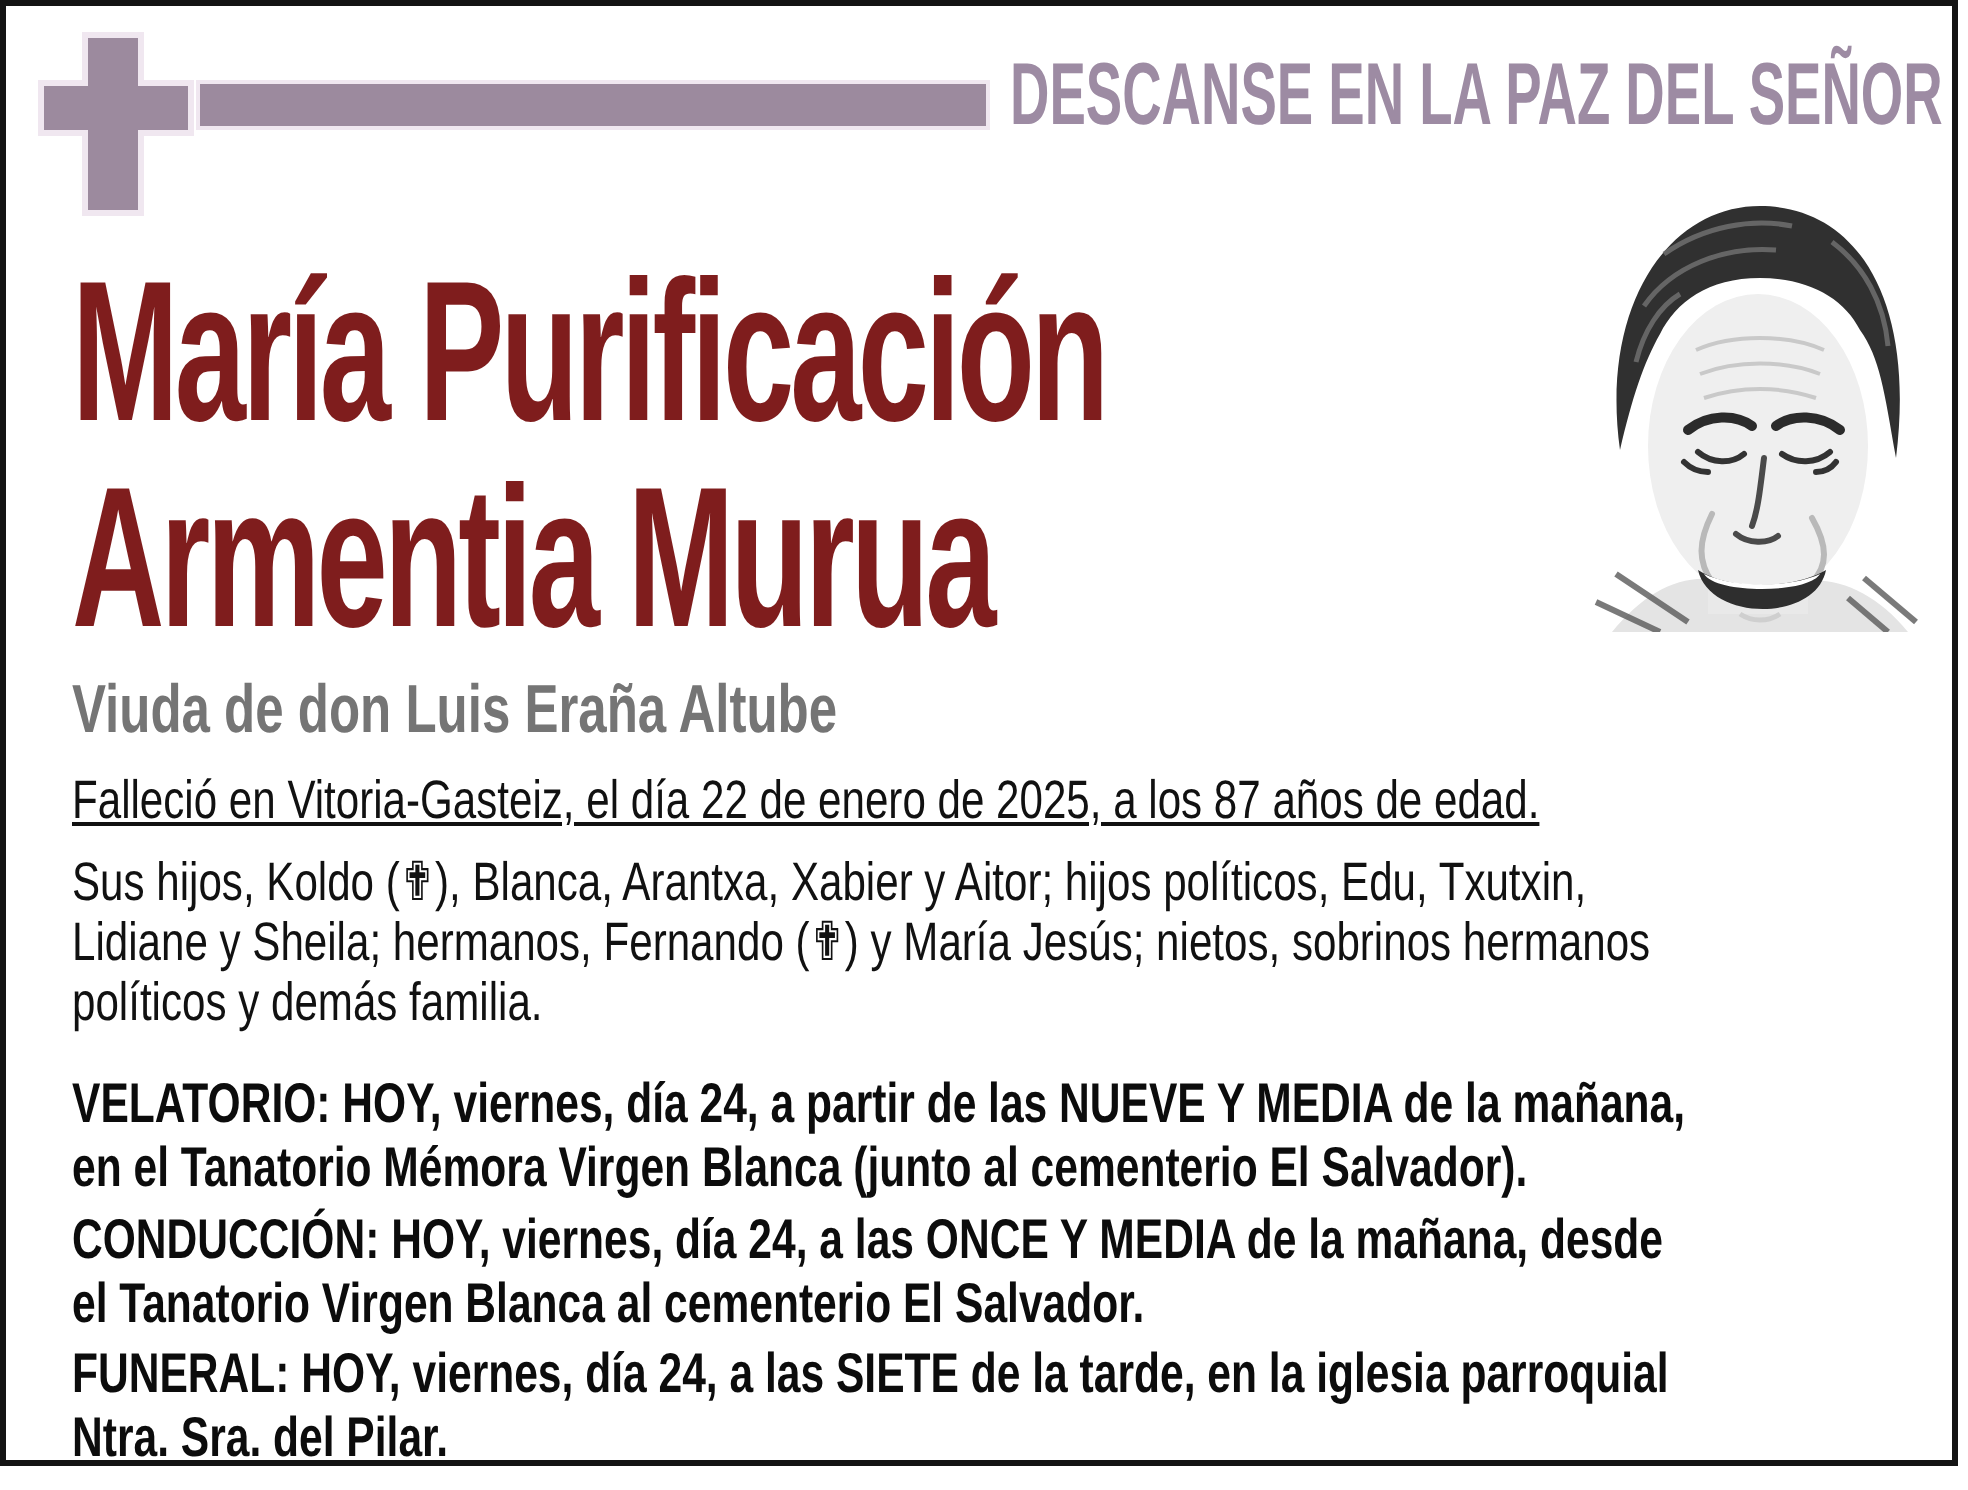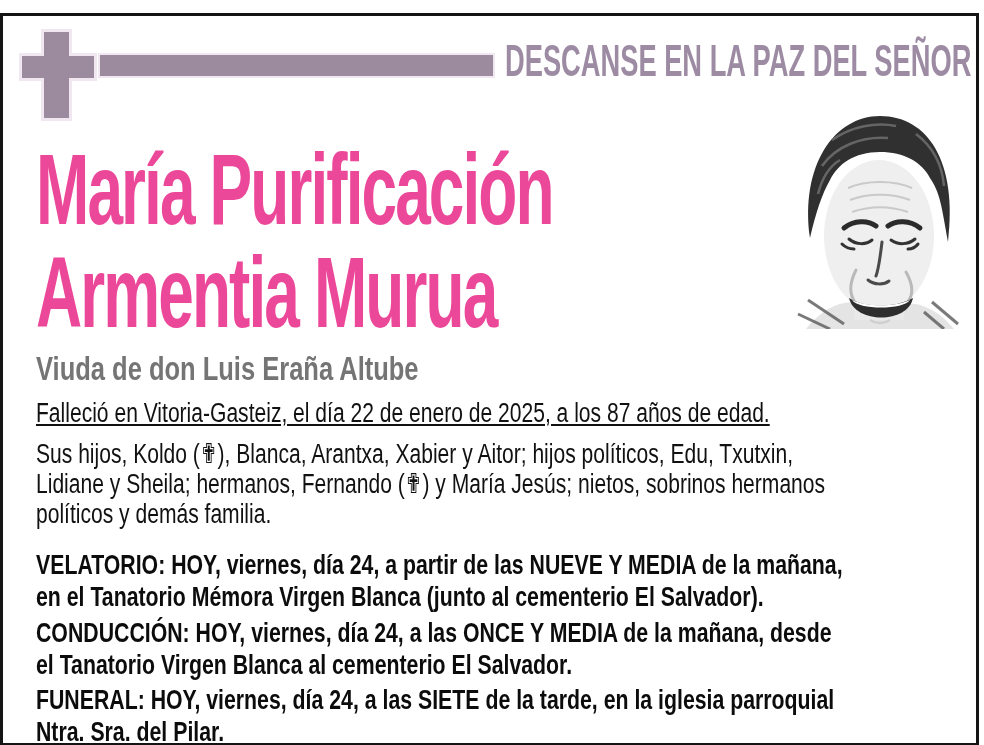--- a/index.html
+++ b/index.html
@@ -2,38 +2,38 @@
 <html><head>
 <meta charset="utf-8">
 <style>
   html,body{margin:0;padding:0;background:#ffffff;}
   body{
     width:984px;height:745px;position:relative;overflow:hidden;
     font-family:"Liberation Sans","DejaVu Sans",sans-serif;
     -webkit-font-smoothing:antialiased;
   }
   .frame{
-    position:absolute;left:0;top:13px;width:979px;height:733px;
+    position:absolute;left:0;top:0;width:979px;height:733px;
     box-sizing:border-box;border:3px solid #141414;background:#ffffff;
   }
   
   .cross{position:absolute;left:16px;top:13px;width:78px;height:92px;}
   
   .hbar{
     position:absolute;left:97px;top:39px;width:393px;height:21px;
     background:#9c8a9e;box-shadow:0 0 0 2px #f0e7f0;
   }
   .motto{
     position:absolute;left:502px;top:23px;
     font-size:44px;line-height:44px;font-weight:700;color:#9d8ba3;
     white-space:nowrap;transform:scaleX(0.62);transform-origin:left top;
   }
   .photo{position:absolute;left:789px;top:94px;width:173px;height:219px;}
   .title{
-    position:absolute;left:33px;top:122px;color:#ec4899;
+    position:absolute;left:33px;top:122px;color:#7f1d1d;
     font-size:100px;line-height:103px;font-weight:700;letter-spacing:-3px;
   }
   .title .line{white-space:nowrap;transform:scaleX(0.64);transform-origin:left top;}
   .subtitle{
     position:absolute;left:33px;top:334px;color:#757575;
     font-size:34px;line-height:36px;font-weight:700;
     white-space:nowrap;transform:scaleX(0.75);transform-origin:left top;
   }
   .para{position:absolute;left:33px;color:#111111;font-size:27px;line-height:30px;}
   .para .line{white-space:nowrap;transform:scaleX(0.78);transform-origin:left top;}

